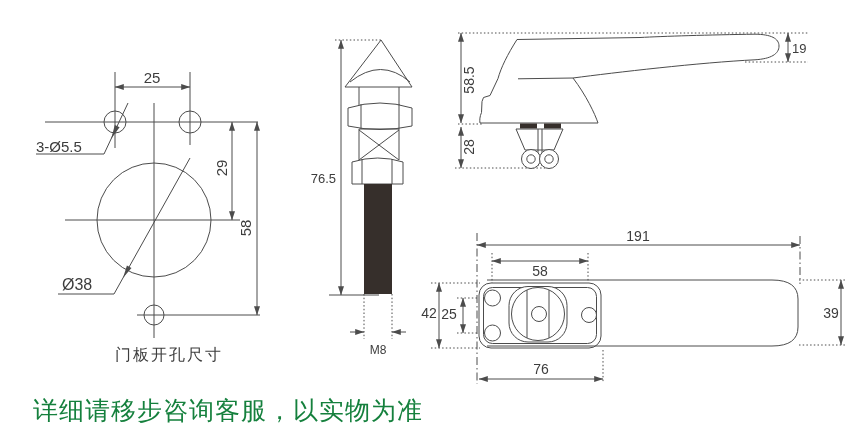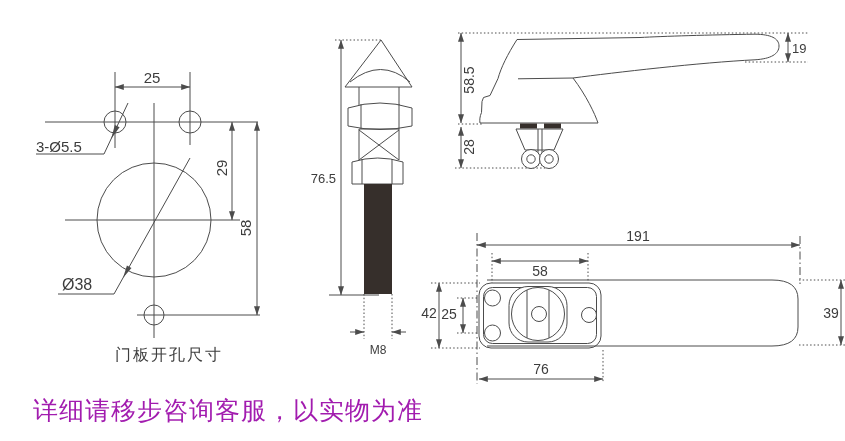--- a/index.html
+++ b/index.html
@@ -166,14 +166,14 @@
     <text class="t14" x="449" y="314" text-anchor="middle" dominant-baseline="central">25</text>
 
     <line class="ln" x1="479" y1="379" x2="603" y2="379" marker-start="url(#ma)" marker-end="url(#ma)"></line>
     <text class="t14" x="541" y="369" text-anchor="middle" dominant-baseline="central">76</text>
 
     <line class="ln" x1="841" y1="280" x2="841" y2="345" marker-start="url(#ma)" marker-end="url(#ma)"></line>
     <text class="t14" x="831" y="313" text-anchor="middle" dominant-baseline="central">39</text>
   </g>
 </svg>
 
-<div class="notice" style="color: #a21caf;">详细请移步咨询客服，以实物为准</div>
+<div class="notice" style="color: #15803d;">详细请移步咨询客服，以实物为准</div>
 </div>
 
 </body></html>

